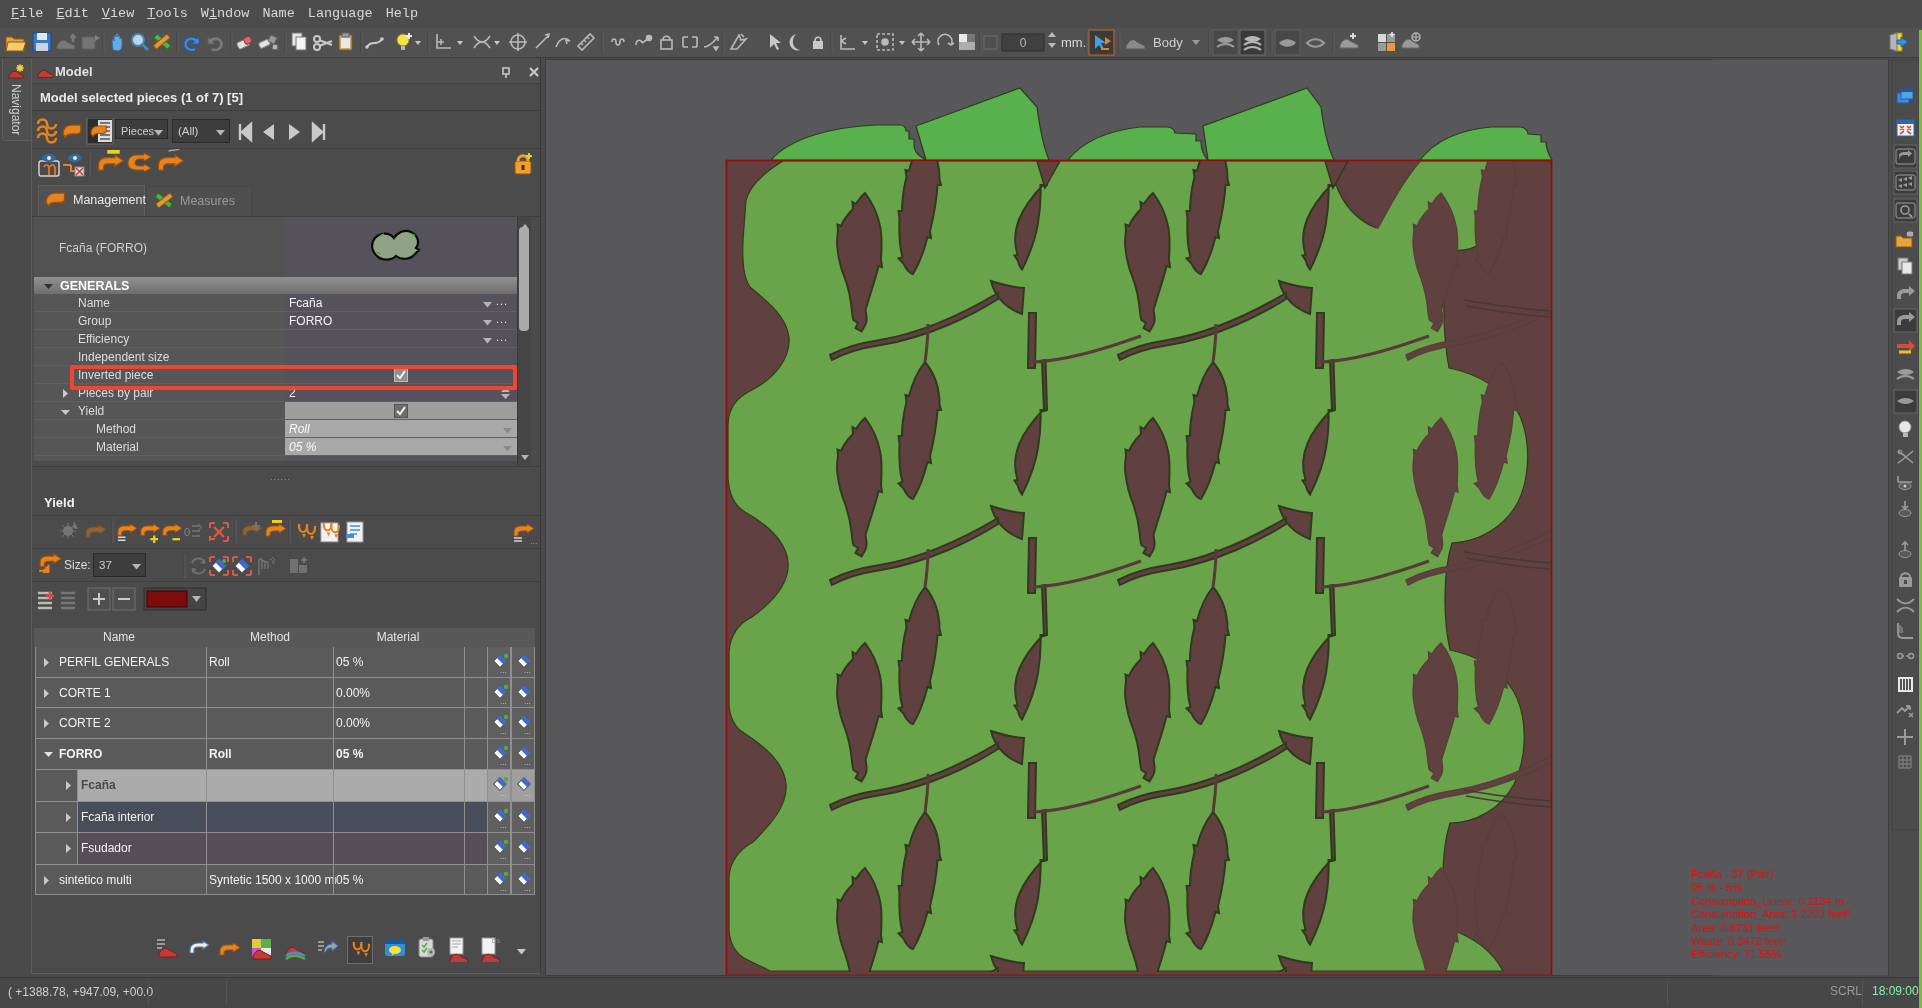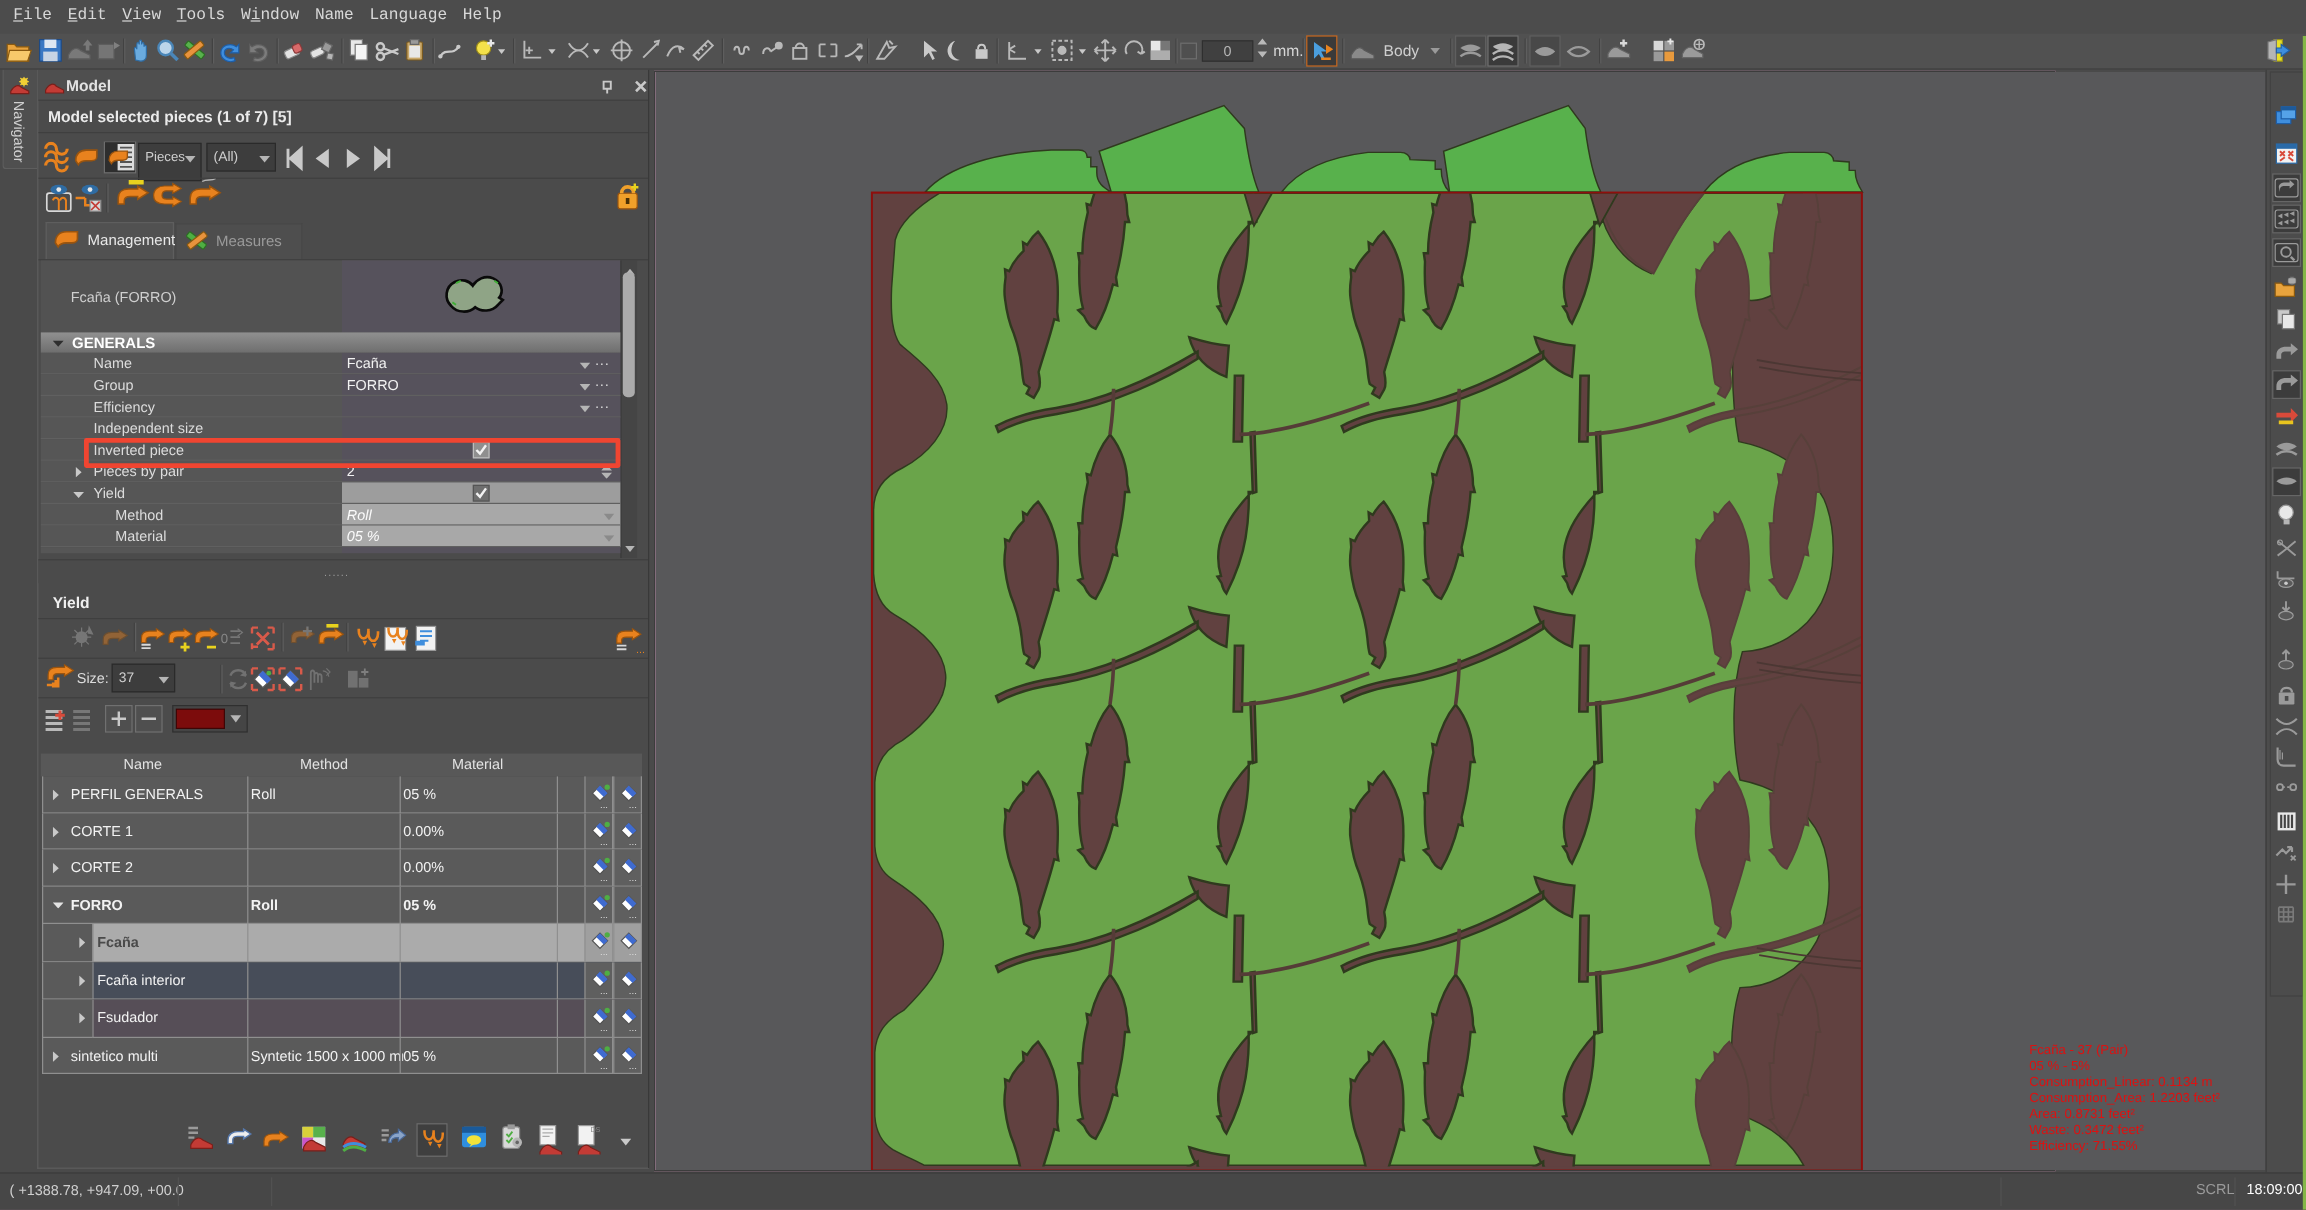--- a/index.html
+++ b/index.html
@@ -280,21 +280,21 @@
       </g>
       <rect x="52" y="0" width="26" height="26" fill="#2e2e2e" stroke="#6e6e6e"></rect>
       <g transform="translate(55,2)">
         <rect x="8" y="0" width="14" height="22" fill="#dcdcdc"></rect>
         <path d="M10,3 h10 M10,7 h10 M10,11 h10 M10,15 h10 M10,19 h10" stroke="#555" stroke-width="1.5"></path>
         <g transform="translate(0,5) scale(0.95)">
           <path d="M1,9 C1,4 4,1 9,1 L17,1 L17,6 C17,8 15,9 13,9 L9,9 C6,9 4,10 3,12 Z" fill="#e8821e" stroke="#9a540e" stroke-width="1.2"></path>
         </g>
       </g>
     </svg>
-    <div class="abs" style="left:83px;top:61px;width:53px;height:32px;background:#3d3d3d;border:1px solid #2a2a2a;color:#cfcfcf;font-size:11px;">
+    <div class="abs" style="left:83px;top:61px;width:53px;height:20px;background:#3d3d3d;border:1px solid #2a2a2a;color:#cfcfcf;font-size:11px;">
       <span style="position:absolute;left:5px;top:5px;white-space:nowrap;">Pieces</span>
       <svg width="9" height="6" style="position:absolute;right:4px;top:10px">
         <path d="M0,0 l9,0 -4.5,5.5 z" fill="#b5b5b5"></path>
       </svg>
     </div>
     <div class="abs" style="left:140px;top:61px;width:58px;height:24px;background:#3d3d3d;border:1px solid #2a2a2a;color:#cfcfcf;font-size:11.5px;">
       <span style="position:absolute;left:5px;top:5px;white-space:nowrap;text-align:center;">(All)</span>
       <svg width="9" height="6" style="position:absolute;right:4px;top:10px">
         <path d="M0,0 l9,0 -4.5,5.5 z" fill="#b5b5b5"></path>
       </svg>
@@ -869,21 +869,21 @@
         <rect x="4" y="2" width="13" height="16" fill="#f2f2f2" stroke="#999"></rect>
         <text x="14" y="7" fill="#888" font-size="6">DS</text>
         <g transform="translate(3,8)">
           <path d="M1,16 C4,10 8,9 11,12 L19,16 L19,19 L1,19 Z" fill="#c33b35" stroke="#7a1f1a"></path>
         </g>
       </svg></div>
     <svg width="12" height="8" style="position:absolute;left:485px;top:891px">
       <path d="M1,1 l9,0 -4.5,5.5 z" fill="#c9c9c9"></path>
     </svg>
   </div>
-<div class="abs" style="left:545px;top:59px;width:1168px;height:917px;border:1px solid #3c3c3c;background:#f9a8d4;"><svg width="1342" height="915" viewBox="0 0 1342 915">
+<div class="abs" style="left:545px;top:59px;width:1168px;height:917px;border:1px solid #3c3c3c;background:#3b82f6;"><svg width="1342" height="915" viewBox="0 0 1342 915">
 <rect x="0" y="0" width="1342" height="915" fill="#58585a"></rect>
 <rect x="180.5" y="100.5" width="825" height="815" fill="#614140" stroke="#8f0e0c" stroke-width="1.4"></rect>
 <path d="M237,101 C219,112 204,125 200,140 L197,180 C196,205 198,218 204,227 C222,242 240,256 243,277 C245,299 227,319 206,330 C189,338 182,350 182,365 L182,418 C183,435 189,446 199,452 C220,464 240,480 242,502 C244,524 224,544 206,557 C190,565 184,577 183,592 L183,645 C184,660 190,668 198,673 C218,686 238,702 240,724 C242,746 223,766 207,782 C191,791 184,802 183,817 L183,870 C184,885 190,893 198,898 C209,904 219,908 224,911 L957,911 C946,890 925,876 901,868 C895,836 895,792 904,763 C929,763 955,749 968,724 C980,700 982,664 971,638 C960,614 935,596 904,590 C897,558 897,512 906,483 C932,482 959,467 972,442 C984,418 985,382 974,356 C962,332 934,314 903,308 C896,270 896,222 904,189 C922,194 943,184 951,162 C958,142 959,122 956,101 L874,101 C860,118 846,140 830,168 C801,156 785,126 787,101  Z" fill="#6aa44a" stroke="#2f3a1e" stroke-width="1.2"></path>
 <g transform="translate(-546,-60)">
 <clipPath id="mclip">
           <rect x="727" y="161" width="824" height="811"></rect>
         </clipPath>
 <g clip-path="url(#mclip)">
 <g fill="#614140" stroke="#2f3a1e" stroke-width="2">
 <path d="M865,193 C860,197 858,201 856,204 l-3.5,-2 0.5,7 C847,215 843.5,220 841,226 l-3.5,-1.5 0.5,6.5 C837,238 836.5,243 837.5,249 C839,261 841,269 844.5,277 C848,287 850.5,297 851.5,307 C852,313 852.5,317 853.5,320 l4.5,3 -2.5,5 6,3.5 4,-7 C867.5,321 866.5,315 865.5,310 C869.5,296 875,281 878.5,266 l3.5,1 -1,-7 C881.5,249 882.5,237 880,226 C877.5,214 872,202 865,193 Z"></path>
@@ -1138,13 +1138,13 @@
     </svg></div>
 <div class="abs" style="left:1919px;top:30px;width:3px;height:978px;background:#84b647;z-index:9;"></div>
 <div id="statusbar">
 <div class="abs" style="left:8px;top:7px;">( +1388.78, +947.09, +00.0</div>
 </div>
 <div class="sdiv" style="left:148px"></div>
 <div class="sdiv" style="left:226px"></div>
 <div class="sdiv" style="left:1667px"></div>
 <div class="sdiv" style="left:1862px"></div>
 <div class="abs" style="left:1830px;top:984px;color:#9a9a9a;font-size:12px;z-index:6;">SCRL</div>
-<div class="abs" style="left:1872px;top:984px;color:#ffffff;font-size:12px;z-index:6;">18:09:00</div>
+<div class="abs" style="left:1872px;top:984px;color:#86efac;font-size:12px;z-index:6;">18:09:00</div>
 
 </body></html>

